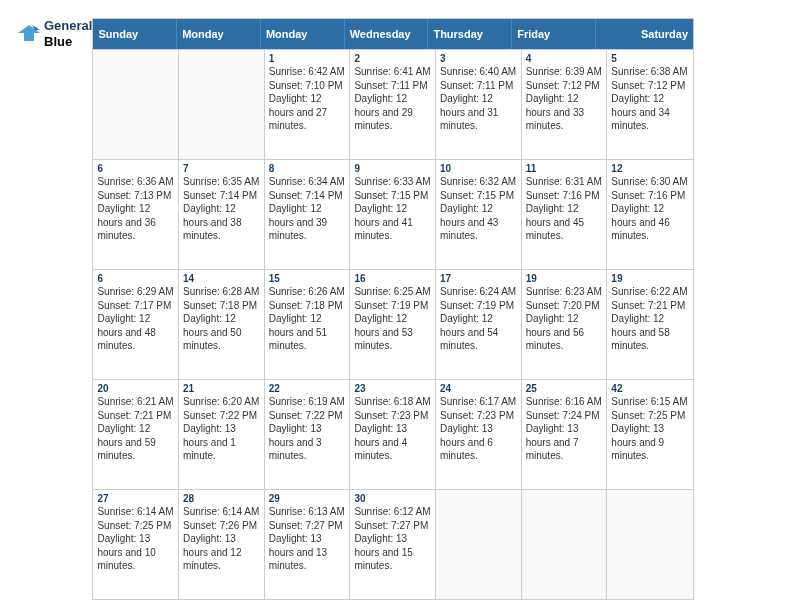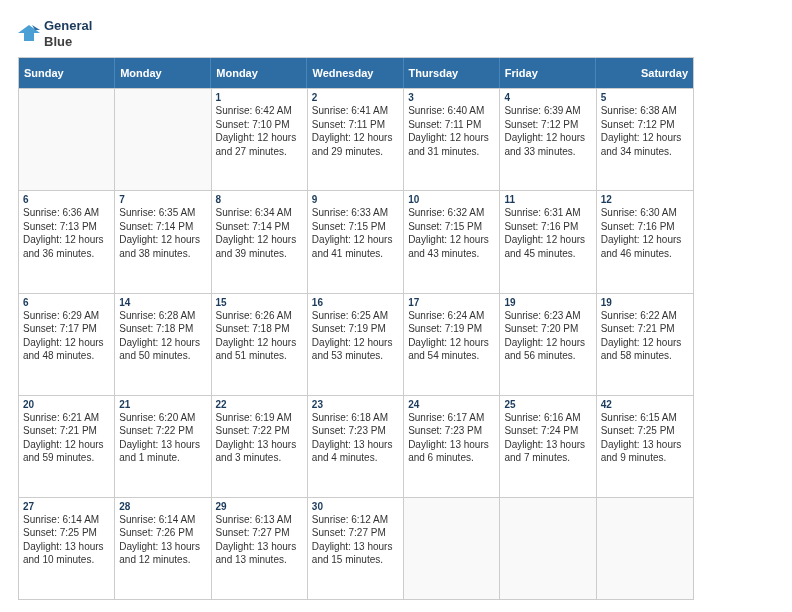--- a/index.html
+++ b/index.html
@@ -8,41 +8,40 @@
       height: 612px;
       font-family: Arial, sans-serif;
       background: #fff;
       overflow: hidden;
     }
     .page {
       width: 712px;
       height: 612px;
       padding: 18px 18px 12px 18px;
       display: flex;
-      flex-direction: column;
     }
     .header {
       display: flex;
       justify-content: space-between;
       align-items: flex-start;
       margin-bottom: 8px;
     }
     .logo {
       display: flex;
       align-items: center;
       gap: 4px;
     }
     .logo-text {
       font-size: 13px;
       font-weight: bold;
       color: #1a3a5c;
       line-height: 1.2;
     }
     .logo-text span {
-      color: #404040;
+      color: #000000;
     }
     .logo-bird {
       width: 22px;
       height: 22px;
     }
     .title-block {
       text-align: right;
     }
     .main-title {
       font-size: 32px;

